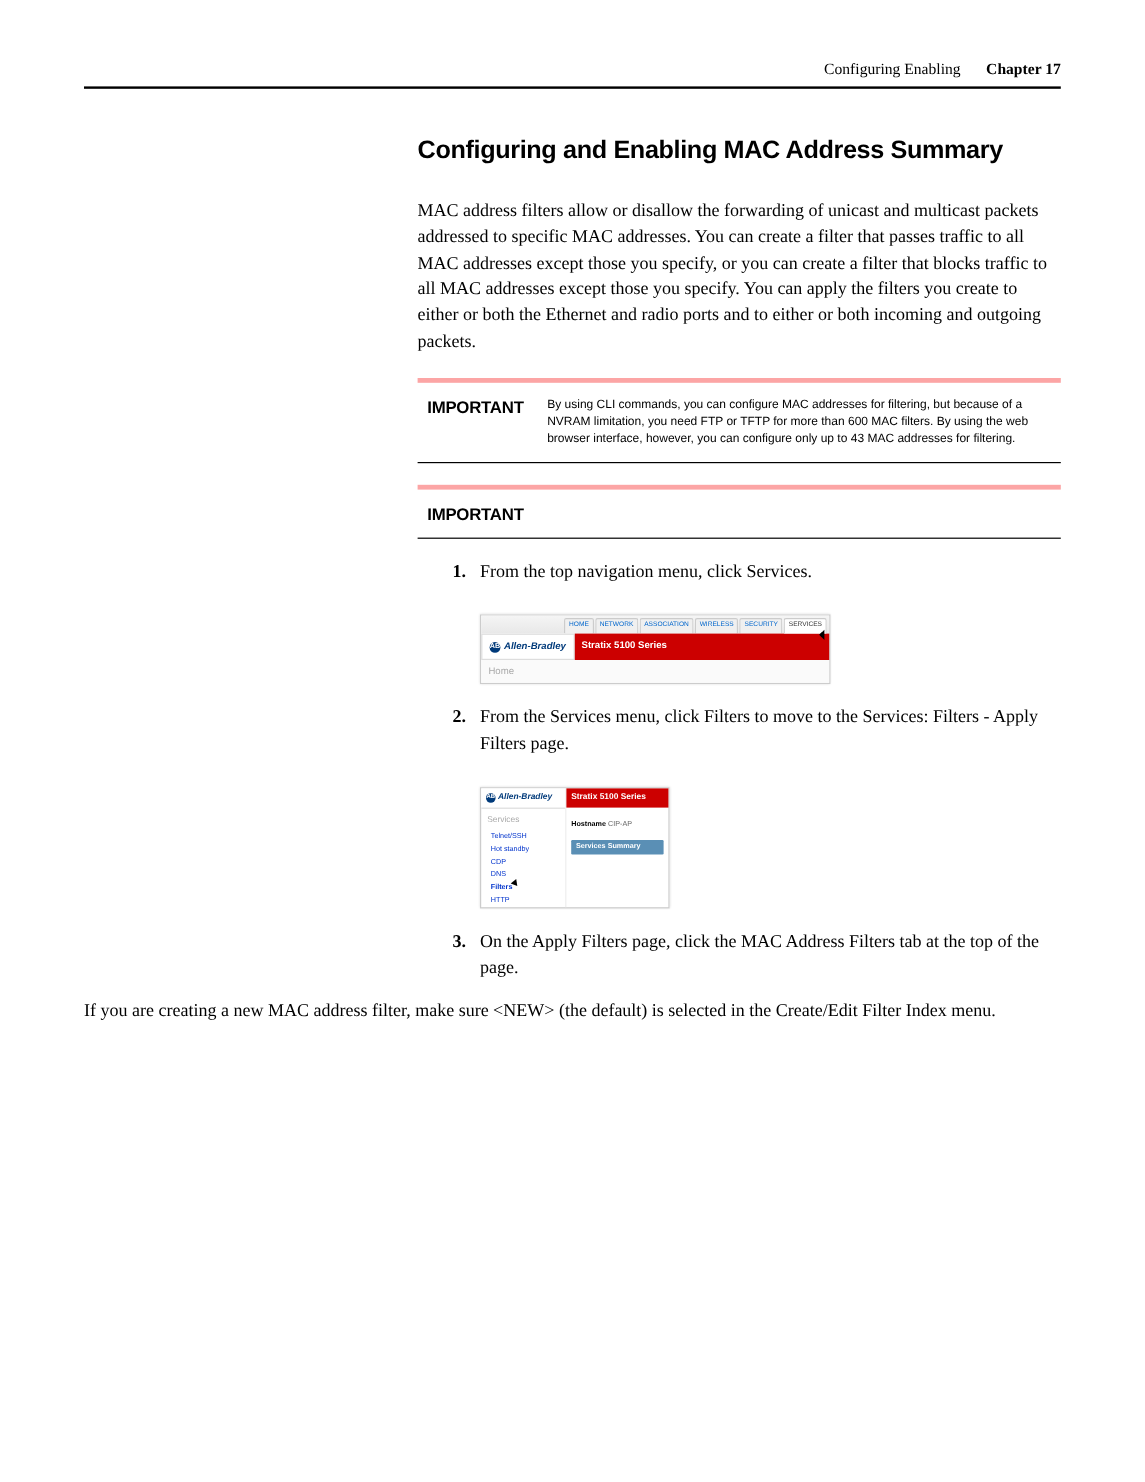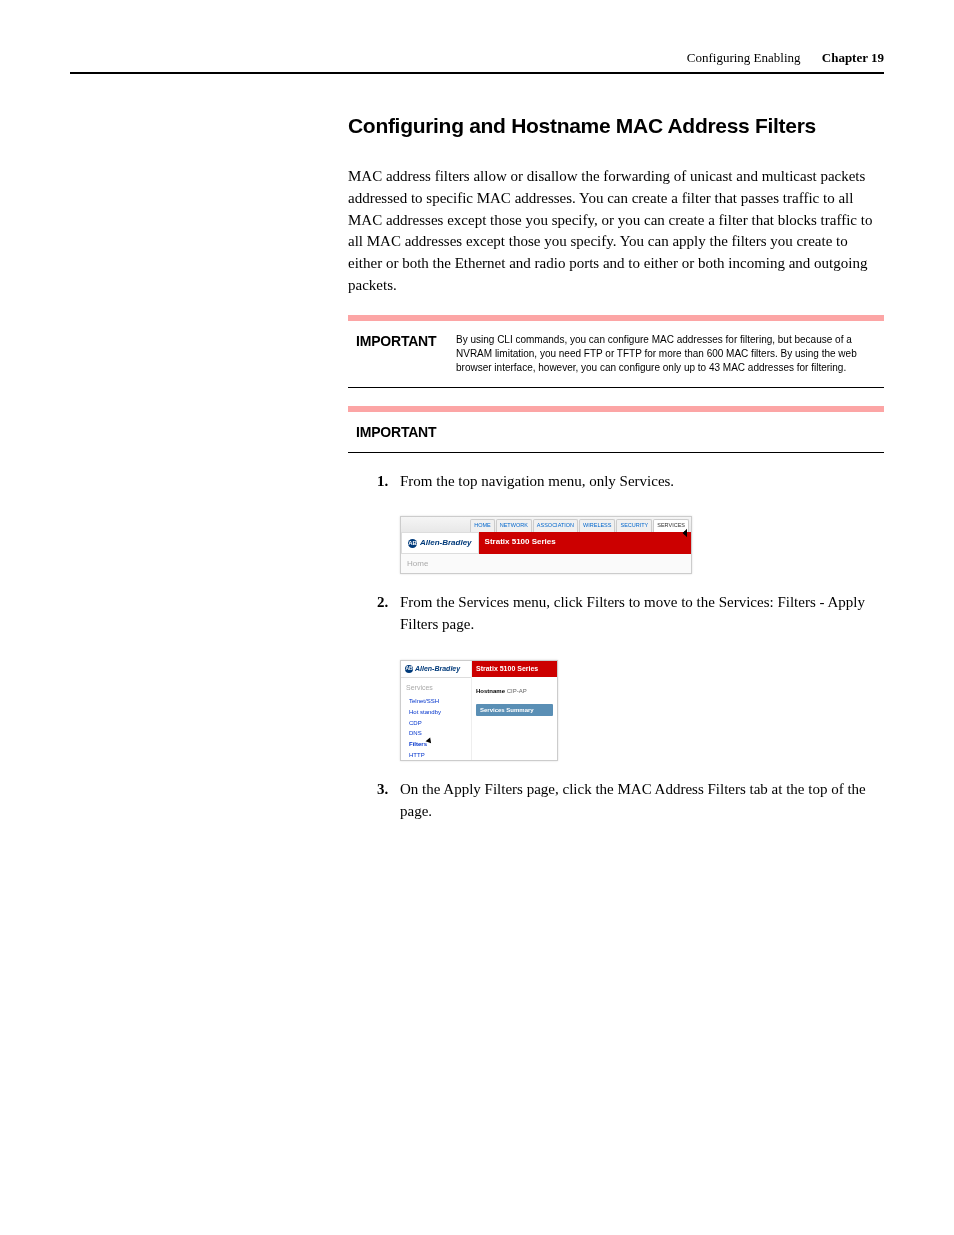--- a/index.html
+++ b/index.html
@@ -40,21 +40,21 @@
     font-size: 21px;
     letter-spacing: -0.3px;
     margin: 0 0 28px 0;
     font-stretch: condensed;
   }
   p {
     margin: 0 0 14px 0;
     line-height: 1.45;
   }
   .important-block {
-    border-top: 6px solid #fca5a5;
+    border-top: 4px solid #fca5a5;
     border-bottom: 1px solid #000;
     margin: 18px 0;
     padding: 4px 0;
   }
   .important-row {
     display: flex;
     padding: 8px 0;
   }
   .important-label {
     font-family: "Segoe UI Semibold", "Arial Narrow", Arial, sans-serif;
@@ -194,46 +194,46 @@
     border-top:5px solid #000;
     transform:rotate(-40deg) translate(1px,-2px);
   }
 </style>
 </head>
 <body>
 
 <div class="page">
   <div class="running-header">
     <span class="section-name">Configuring Enabling</span>
-    <span class="chapter">Chapter 19</span>
+    <span class="chapter">Chapter 17</span>
   </div>
   <div class="header-line"></div>
 
   <div class="content">
-    <h2>Configuring and Hostname MAC Address Filters</h2>
+    <h2>Configuring and Enabling MAC Address Summary</h2>
 
     <p>MAC address filters allow or disallow the forwarding of unicast and multicast packets addressed to specific MAC addresses. You can create a filter that passes traffic to all MAC addresses except those you specify, or you can create a filter that blocks traffic to all MAC addresses except those you specify. You can apply the filters you create to either or both the Ethernet and radio ports and to either or both incoming and outgoing packets.</p>
 
     <div class="important-block">
       <div class="important-row">
         <div class="important-label">IMPORTANT</div>
         <div class="important-text">By using CLI commands, you can configure MAC addresses for filtering, but because of a NVRAM limitation, you need FTP or TFTP for more than 600 MAC filters. By using the web browser interface, however, you can configure only up to 43 MAC addresses for filtering.</div>
       </div>
     </div>
 
     <div class="important-block">
       <div class="important-row">
         <div class="important-label">IMPORTANT</div>
       </div>
     </div>
 
 
     <ol>
       <li>
-        <span>From the top navigation menu, only Services.</span>
+        <span>From the top navigation menu, click Services.</span>
         <div class="screenshot sc1">
           <div class="sc1-tabs">
             <span class="sc1-tab">HOME</span>
             <span class="sc1-tab">NETWORK</span>
             <span class="sc1-tab">ASSOCIATION</span>
             <span class="sc1-tab">WIRELESS</span>
             <span class="sc1-tab">SECURITY</span>
             <span class="sc1-tab sel">SERVICES</span>
           </div>
           <div class="sc1-banner">
@@ -271,15 +271,16 @@
             </div>
             <div class="sc2-sum">Services Summary</div>
           </div>
         </div>
       </li>
       <li>
         <span>On the Apply Filters page, click the MAC Address Filters tab at the top of the page.</span>
       </li>
     </ol>
 
+    <p style="margin-left:-278px; padding-left:0;">If you are creating a new MAC address filter, make sure &lt;NEW&gt; (the default) is selected in the Create/Edit Filter Index menu.</p>
   </div>
 
 </div>
 
 </body></html>

